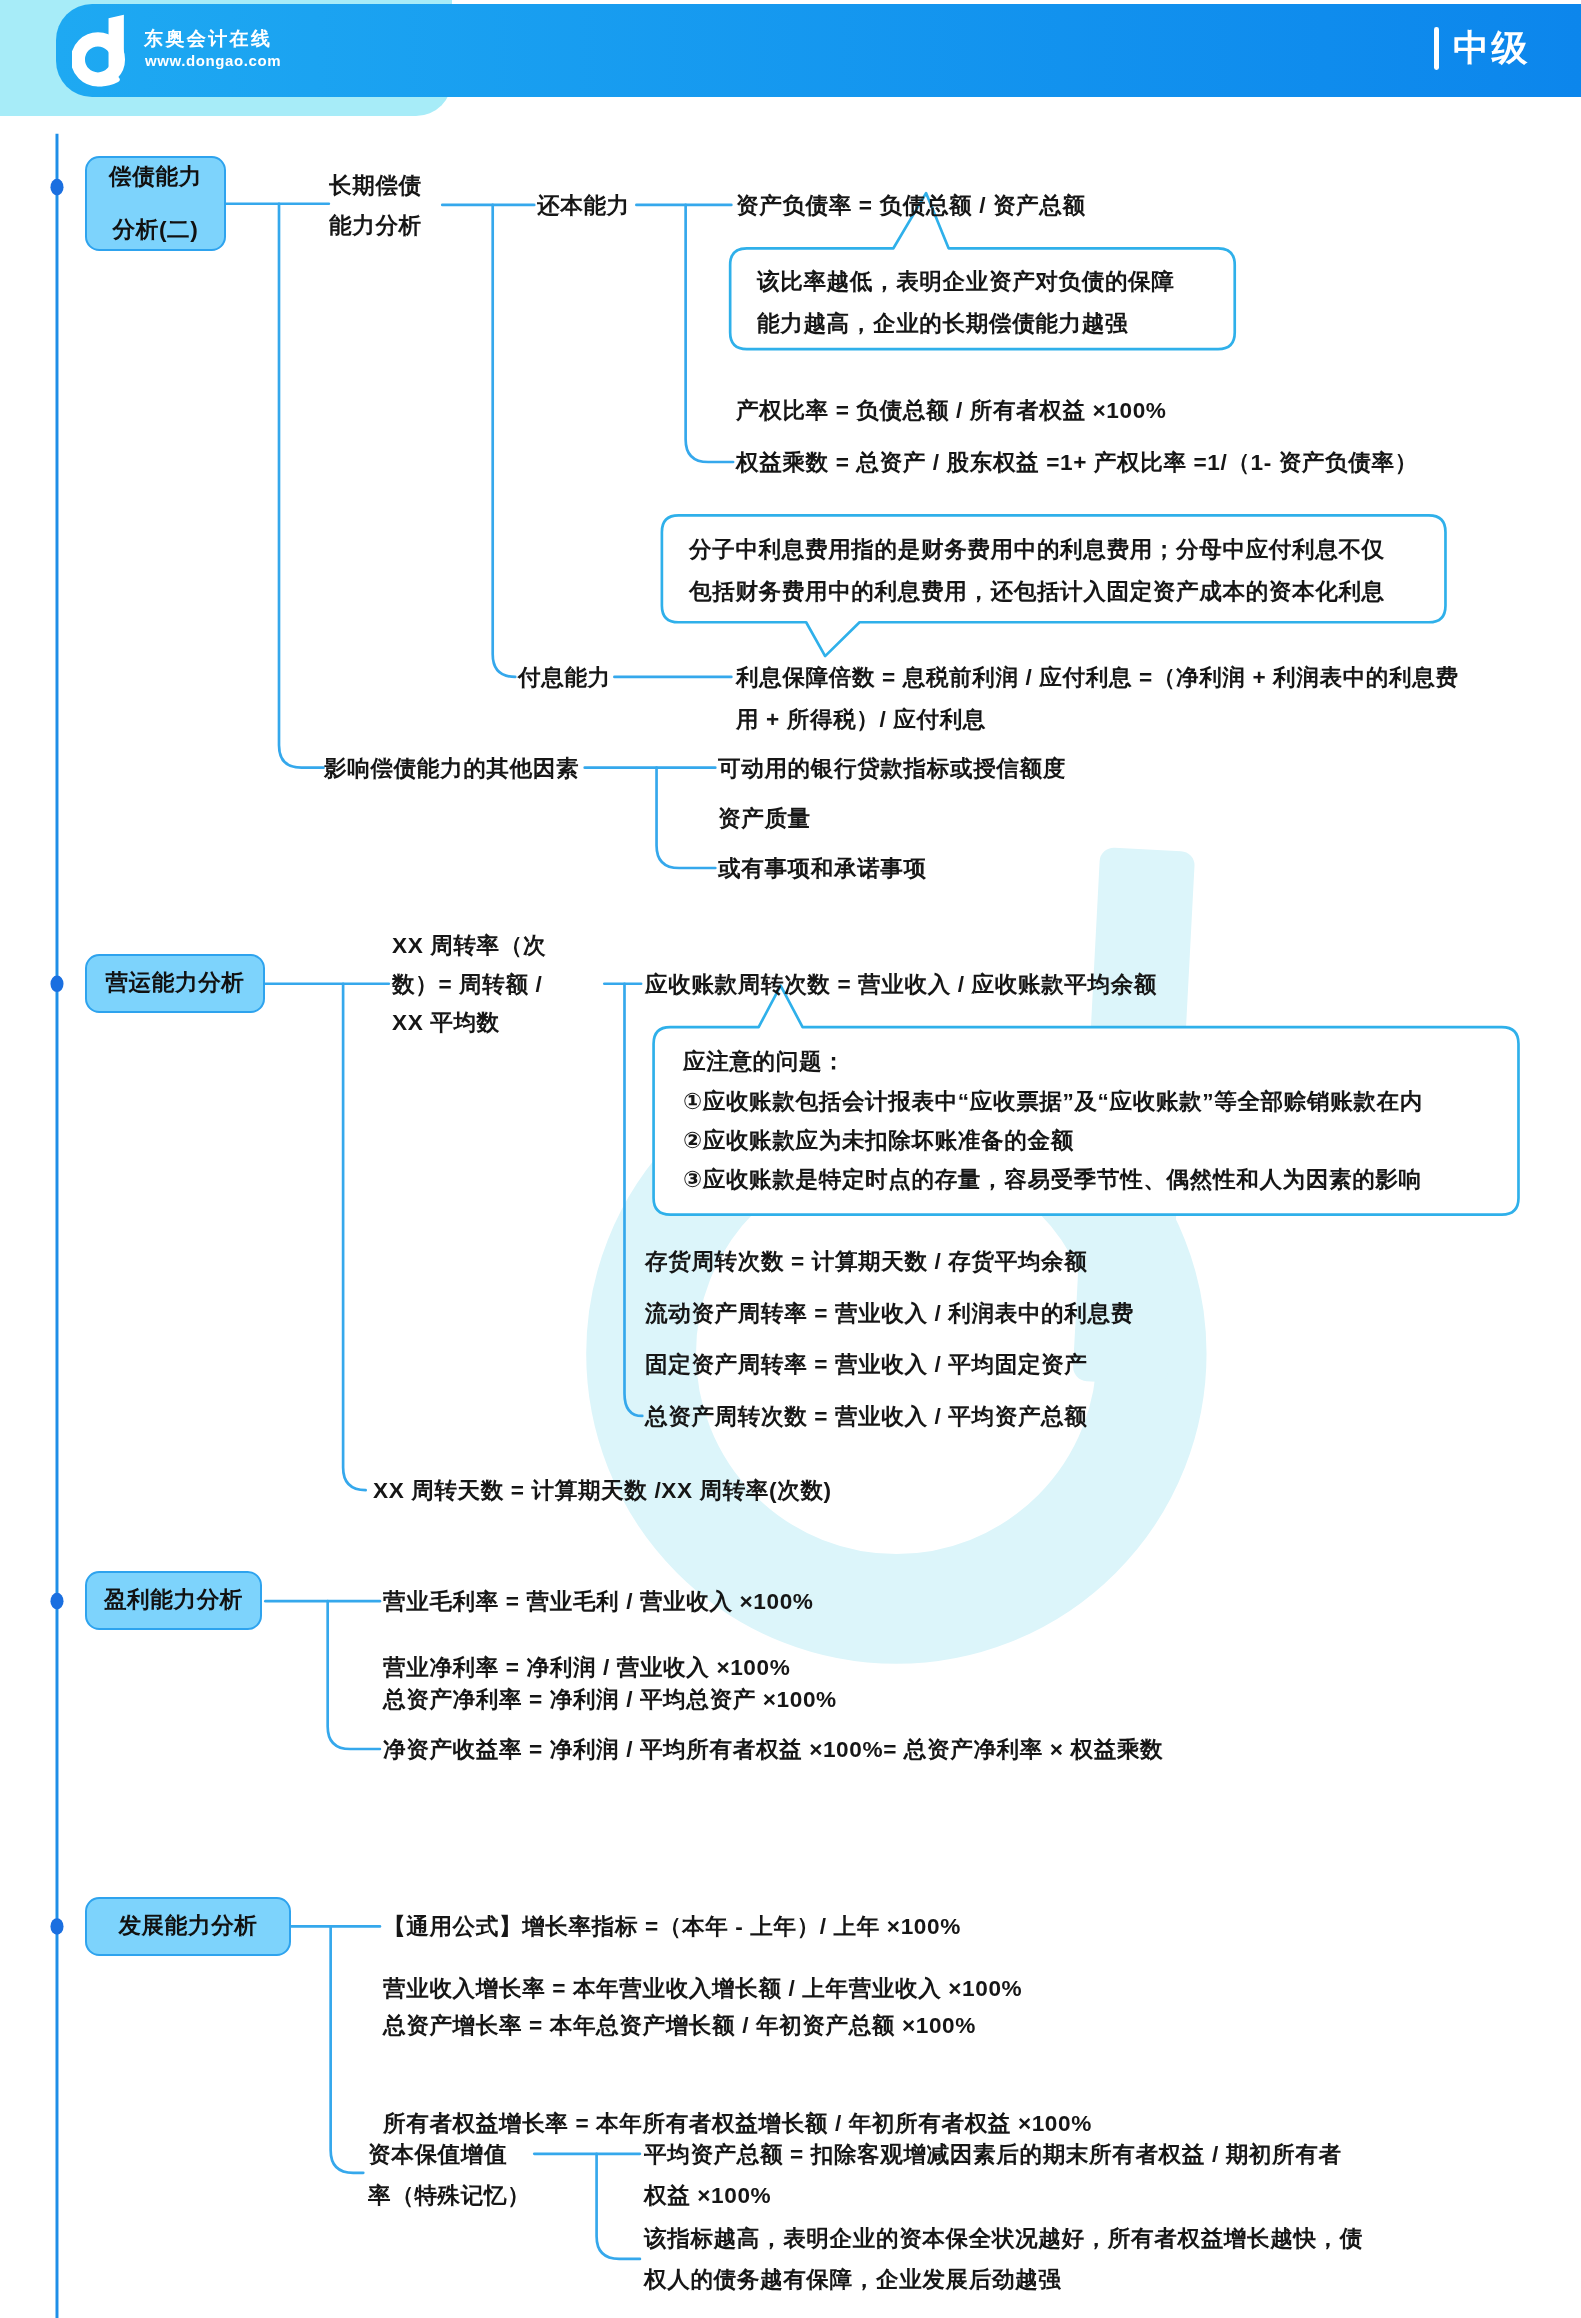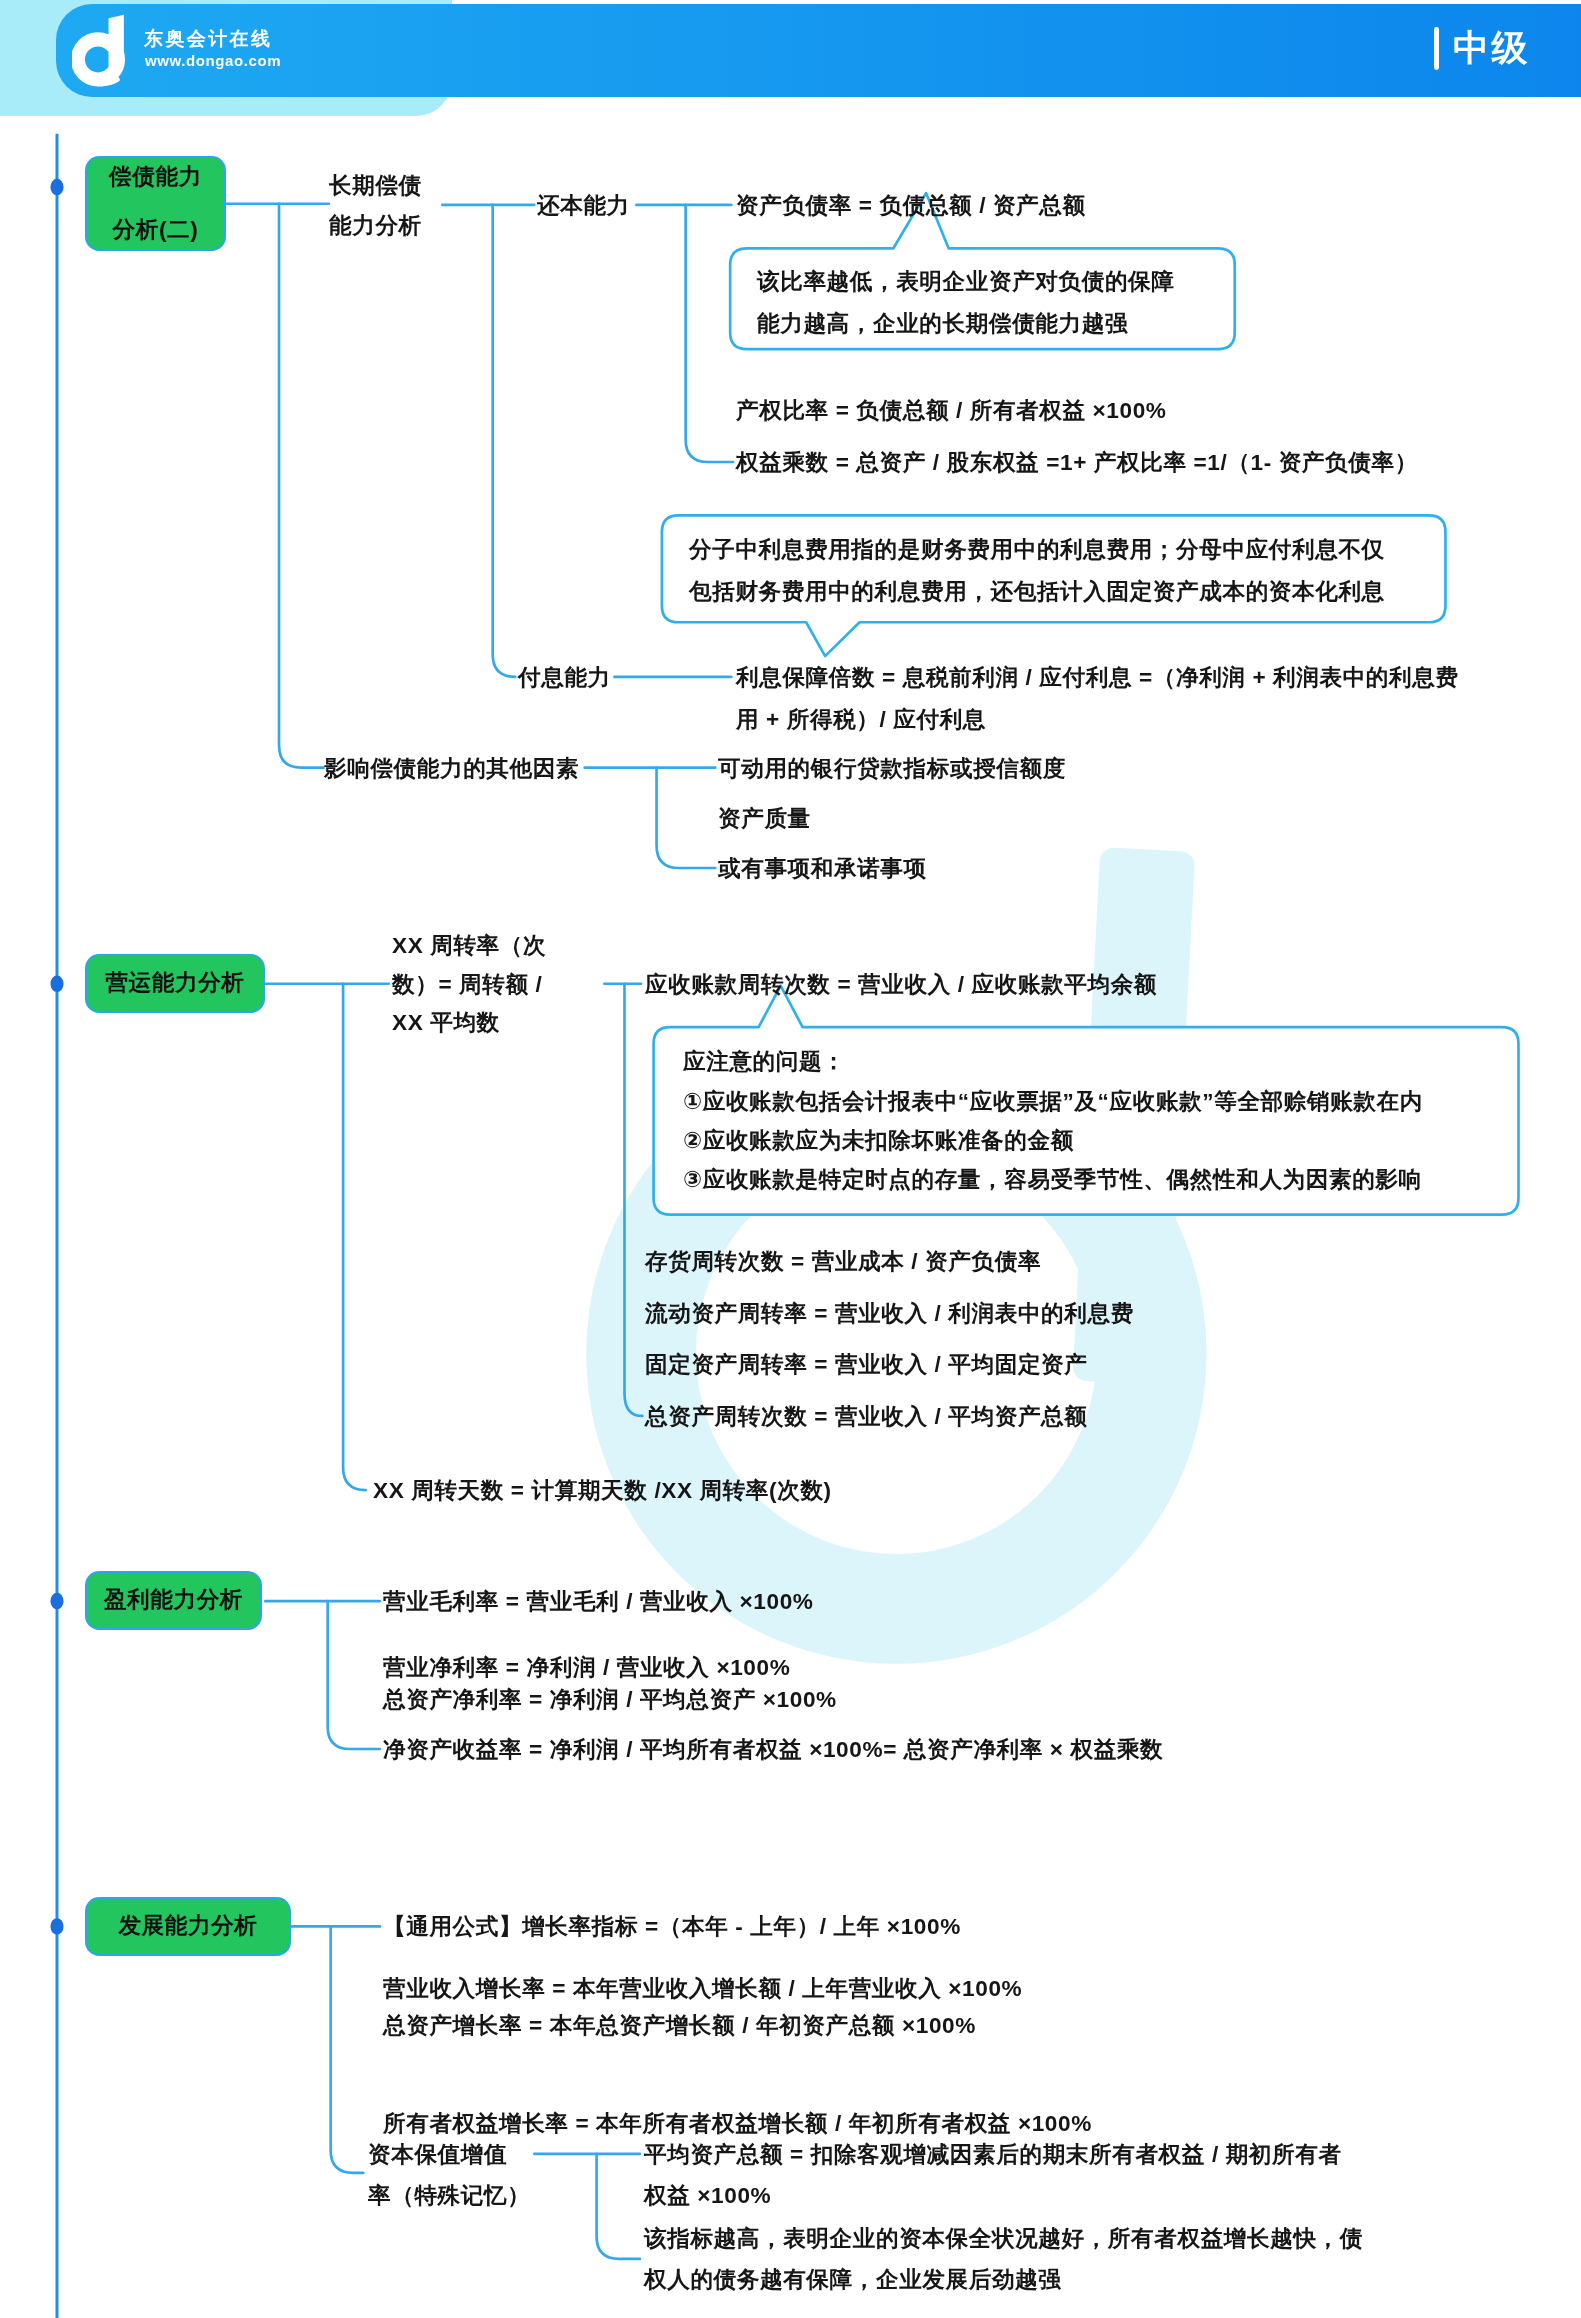--- a/index.html
+++ b/index.html
@@ -40,21 +40,21 @@
   
   .overlay{position:absolute;left:0;top:0;z-index:1;}
   .t{
     position:absolute;z-index:2;
     font-size:22.6px;font-weight:700;color:#161616;
     white-space:nowrap;letter-spacing:0.6px;
     transform:translateY(-50%);
   }
   .node{
     position:absolute;z-index:2;box-sizing:border-box;
-    border:2.4px solid #2ea3ee;border-radius:14.2px;background:#22c55e;
+    border:2.4px solid #2ea3ee;border-radius:14.2px;background:#7dd3fc;
     display:flex;flex-direction:column;align-items:center;justify-content:center;
     font-size:22.6px;font-weight:700;color:#111111;line-height:1.6;text-align:center;
     letter-spacing:0.6px;
     gap:17px;
   }
   .logo{position:absolute;left:72px;top:10.7px;z-index:3;}
 </style>
 </head>
 <body>
 
@@ -163,21 +163,21 @@
   <div class="t" style="left:392px;top:984px;">数）= 周转额 /</div>
   <div class="t" style="left:392px;top:1022px;">XX 平均数</div>
 
   <div class="t" style="left:645px;top:984px;">应收账款周转次数 = 营业收入 / 应收账款平均余额</div>
 
   <div class="t" style="left:683px;top:1061px;">应注意的问题：</div>
   <div class="t" style="left:683px;top:1101px;">①应收账款包括会计报表中“应收票据”及“应收账款”等全部赊销账款在内</div>
   <div class="t" style="left:683px;top:1140px;">②应收账款应为未扣除坏账准备的金额</div>
   <div class="t" style="left:683px;top:1179px;">③应收账款是特定时点的存量，容易受季节性、偶然性和人为因素的影响</div>
 
-  <div class="t" style="left:645px;top:1261px;">存货周转次数 = 营业成本 / 资产负债率</div>
+  <div class="t" style="left:645px;top:1261px;">存货周转次数 = 计算期天数 / 存货平均余额</div>
   <div class="t" style="left:645px;top:1313px;">流动资产周转率 = 营业收入 / 利润表中的利息费</div>
   <div class="t" style="left:645px;top:1364px;">固定资产周转率 = 营业收入 / 平均固定资产</div>
   <div class="t" style="left:645px;top:1416px;">总资产周转次数 = 营业收入 / 平均资产总额</div>
 
   <div class="t" style="left:373px;top:1490px;">XX 周转天数 = 计算期天数 /XX 周转率(次数)</div>
 
   <div class="node" style="left:85px;top:1571px;width:177px;height:59px;">
     <span>盈利能力分析</span>
   </div>
   <div class="t" style="left:383px;top:1601px;">营业毛利率 = 营业毛利 / 营业收入 ×100%</div>

